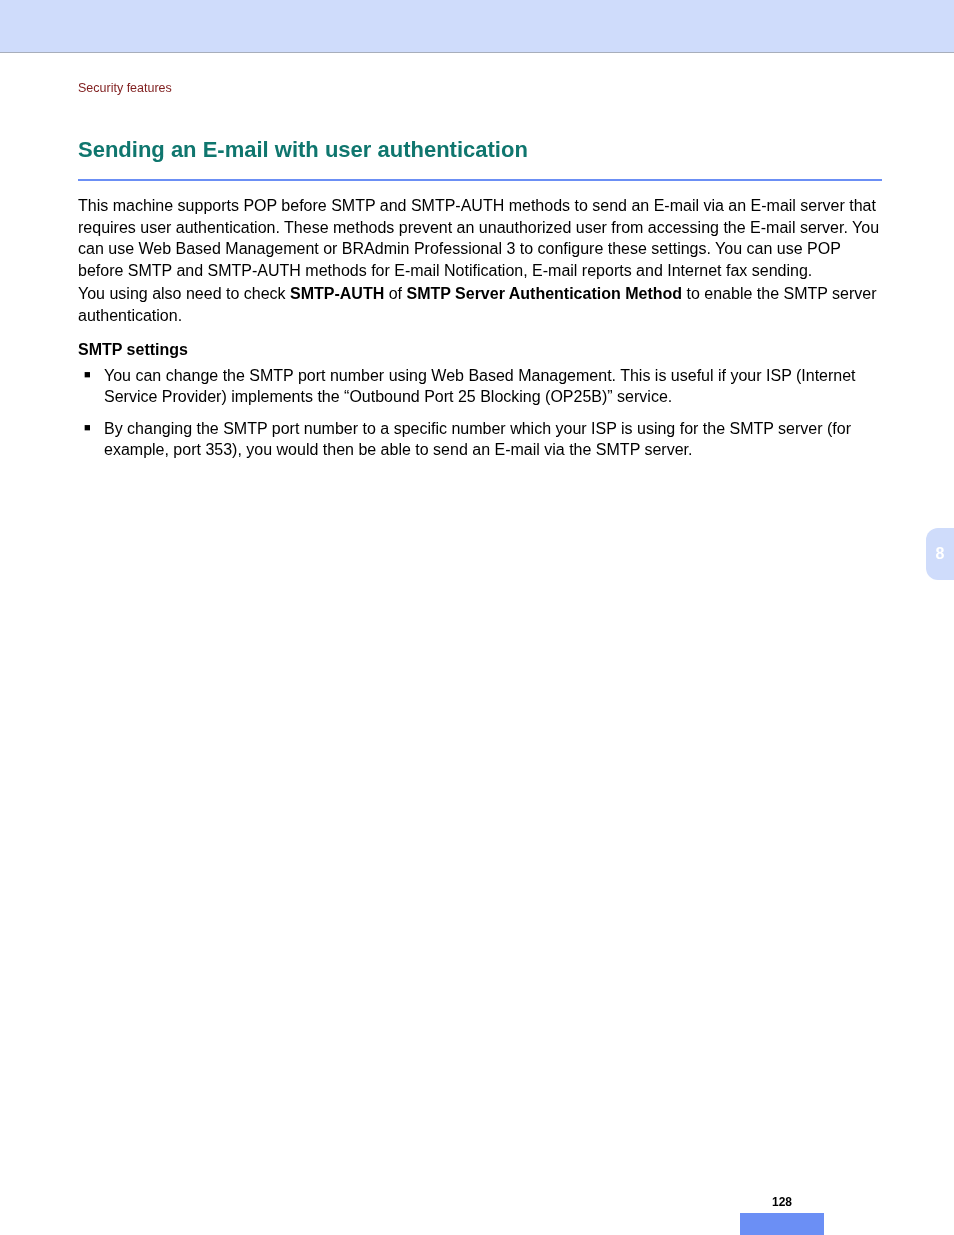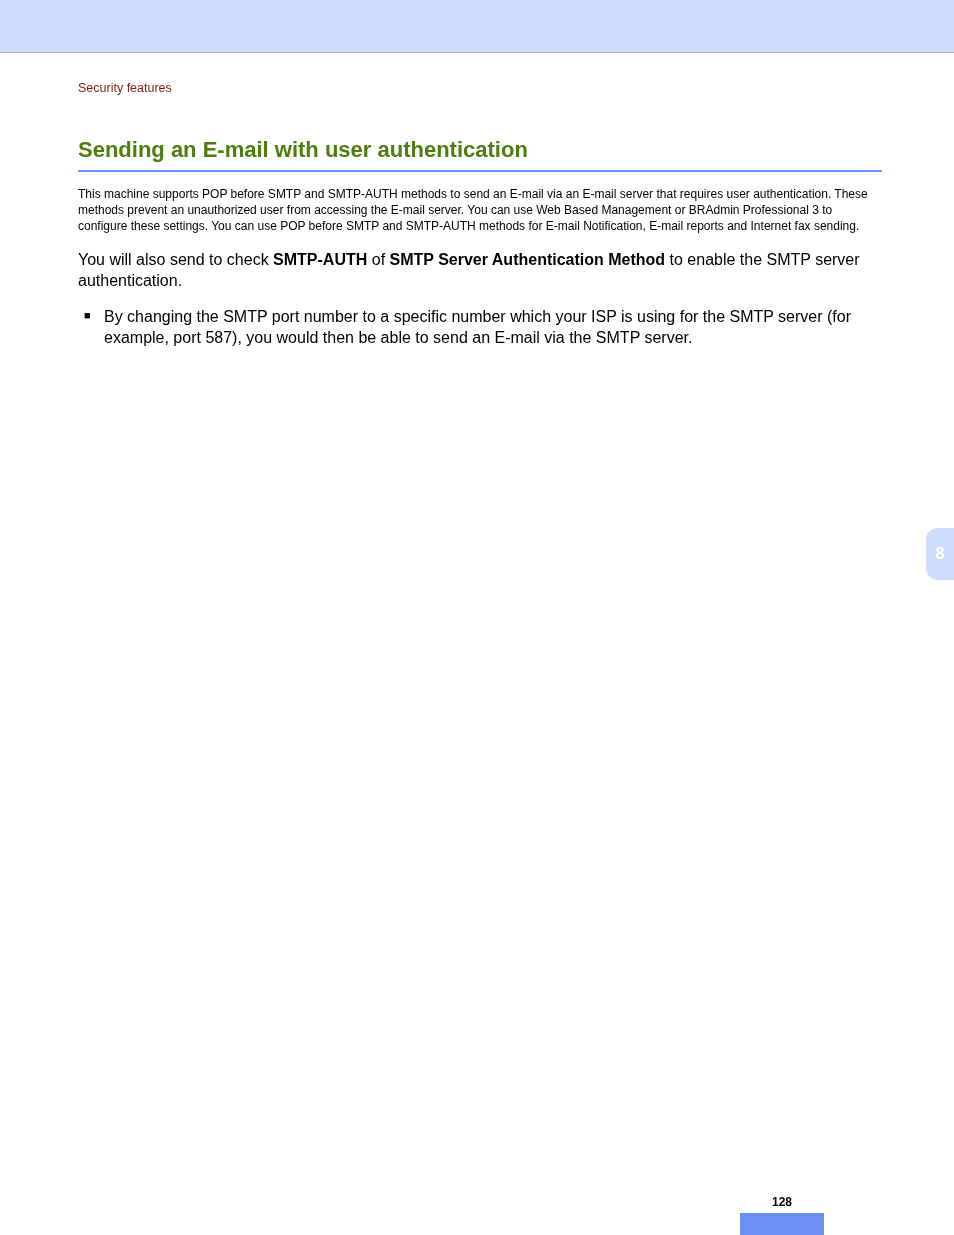--- a/index.html
+++ b/index.html
@@ -1,23 +1,23 @@
 <!DOCTYPE html>
 <html><head>
 <meta charset="utf-8">
 <style>
   * { box-sizing: border-box; margin: 0; padding: 0; }
   html, body { width: 954px; height: 1235px; font-family: Arial, Helvetica, sans-serif; background: #fff; color: #000; }
   .top-bar { height: 52px; background: #cfdcfb; width: 100%; }
   .top-rule { height: 1px; background: #a8aebb; width: 100%; }
   .page-area { position: relative; padding: 28px 72px 0 78px; }
   .breadcrumb { font-size: 12.5px; color: #7f1d1d; margin-bottom: 42px; }
-  .heading { font-size: 22px; font-weight: bold; color: #4d7c0f; margin-bottom: 7px; }
+  .heading { font-size: 22px; font-weight: bold; color: #0f766e; margin-bottom: 16px; }
   .heading-rule { height: 2px; background: #6b8ff5; margin-bottom: 14px; }
-  .body-text { font-size: 12px; line-height: 1.35; margin-bottom: 14px; }
+  .body-text { font-size: 16px; line-height: 1.35; margin-bottom: 2px; }
   .sub-heading { font-size: 16px; font-weight: bold; margin-bottom: 6px; }
   .para { font-size: 16px; line-height: 1.35; margin-bottom: 10px; }
   .mixed-para { font-size: 16px; line-height: 1.35; margin-bottom: 14px; }
   .bold { font-weight: bold; }
   ul.bullets { list-style: none; padding-left: 6px; }
   ul.bullets li { position: relative; padding-left: 20px; font-size: 16px; line-height: 1.35; margin-bottom: 10px; }
   ul.bullets li::before { content: "■"; position: absolute; left: 0; top: 2px; font-size: 11px; color: #000; }
   .side-tab { position: absolute; right: 0; top: 528px; width: 28px; height: 52px; background: #cfdcfb; border-radius: 12px 0 0 12px; display: flex; align-items: center; justify-content: center; font-size: 16px; font-weight: bold; color: #fff; }
   .page-num-tab { position: absolute; right: 0; bottom: 0; width: 84px; height: 22px; background: #6b8ff5; }
   .page-num { position: absolute; right: 0; bottom: 26px; width: 84px; text-align: center; font-size: 12px; font-weight: bold; color: #000; }
@@ -32,25 +32,27 @@
 <div class="page-area">
 
   <div class="breadcrumb">Security features</div>
 
   <div class="heading">Sending an E-mail with user authentication</div>
   <div class="heading-rule"></div>
 
   <div class="body-text">This machine supports POP before SMTP and SMTP-AUTH methods to send an E-mail via an E-mail server that requires user authentication. These methods prevent an unauthorized user from accessing the E-mail server. You can use Web Based Management or BRAdmin Professional 3 to configure these settings. You can use POP before SMTP and SMTP-AUTH methods for E-mail Notification, E-mail reports and Internet fax sending.</div>
 
   <div class="mixed-para">
-    <span>You will also send to check </span><span class="bold">SMTP-AUTH</span><span> of </span><span class="bold">SMTP Server Authentication Method</span><span> to enable the SMTP server authentication.</span>
+    <span>You using also need to check </span><span class="bold">SMTP-AUTH</span><span> of </span><span class="bold">SMTP Server Authentication Method</span><span> to enable the SMTP server authentication.</span>
   </div>
 
+  <div class="sub-heading">SMTP settings</div>
   <ul class="bullets">
-    <li>By changing the SMTP port number to a specific number which your ISP is using for the SMTP server (for example, port 587), you would then be able to send an E-mail via the SMTP server.</li>
+    <li>You can change the SMTP port number using Web Based Management. This is useful if your ISP (Internet Service Provider) implements the “Outbound Port 25 Blocking (OP25B)” service.</li>
+    <li>By changing the SMTP port number to a specific number which your ISP is using for the SMTP server (for example, port 353), you would then be able to send an E-mail via the SMTP server.</li>
   </ul>
 
 </div>
 
 <div class="side-tab">8</div>
 
 <div class="footer-zone">
   <div class="page-num">128</div>
   <div class="page-num-tab"></div>
 </div>

